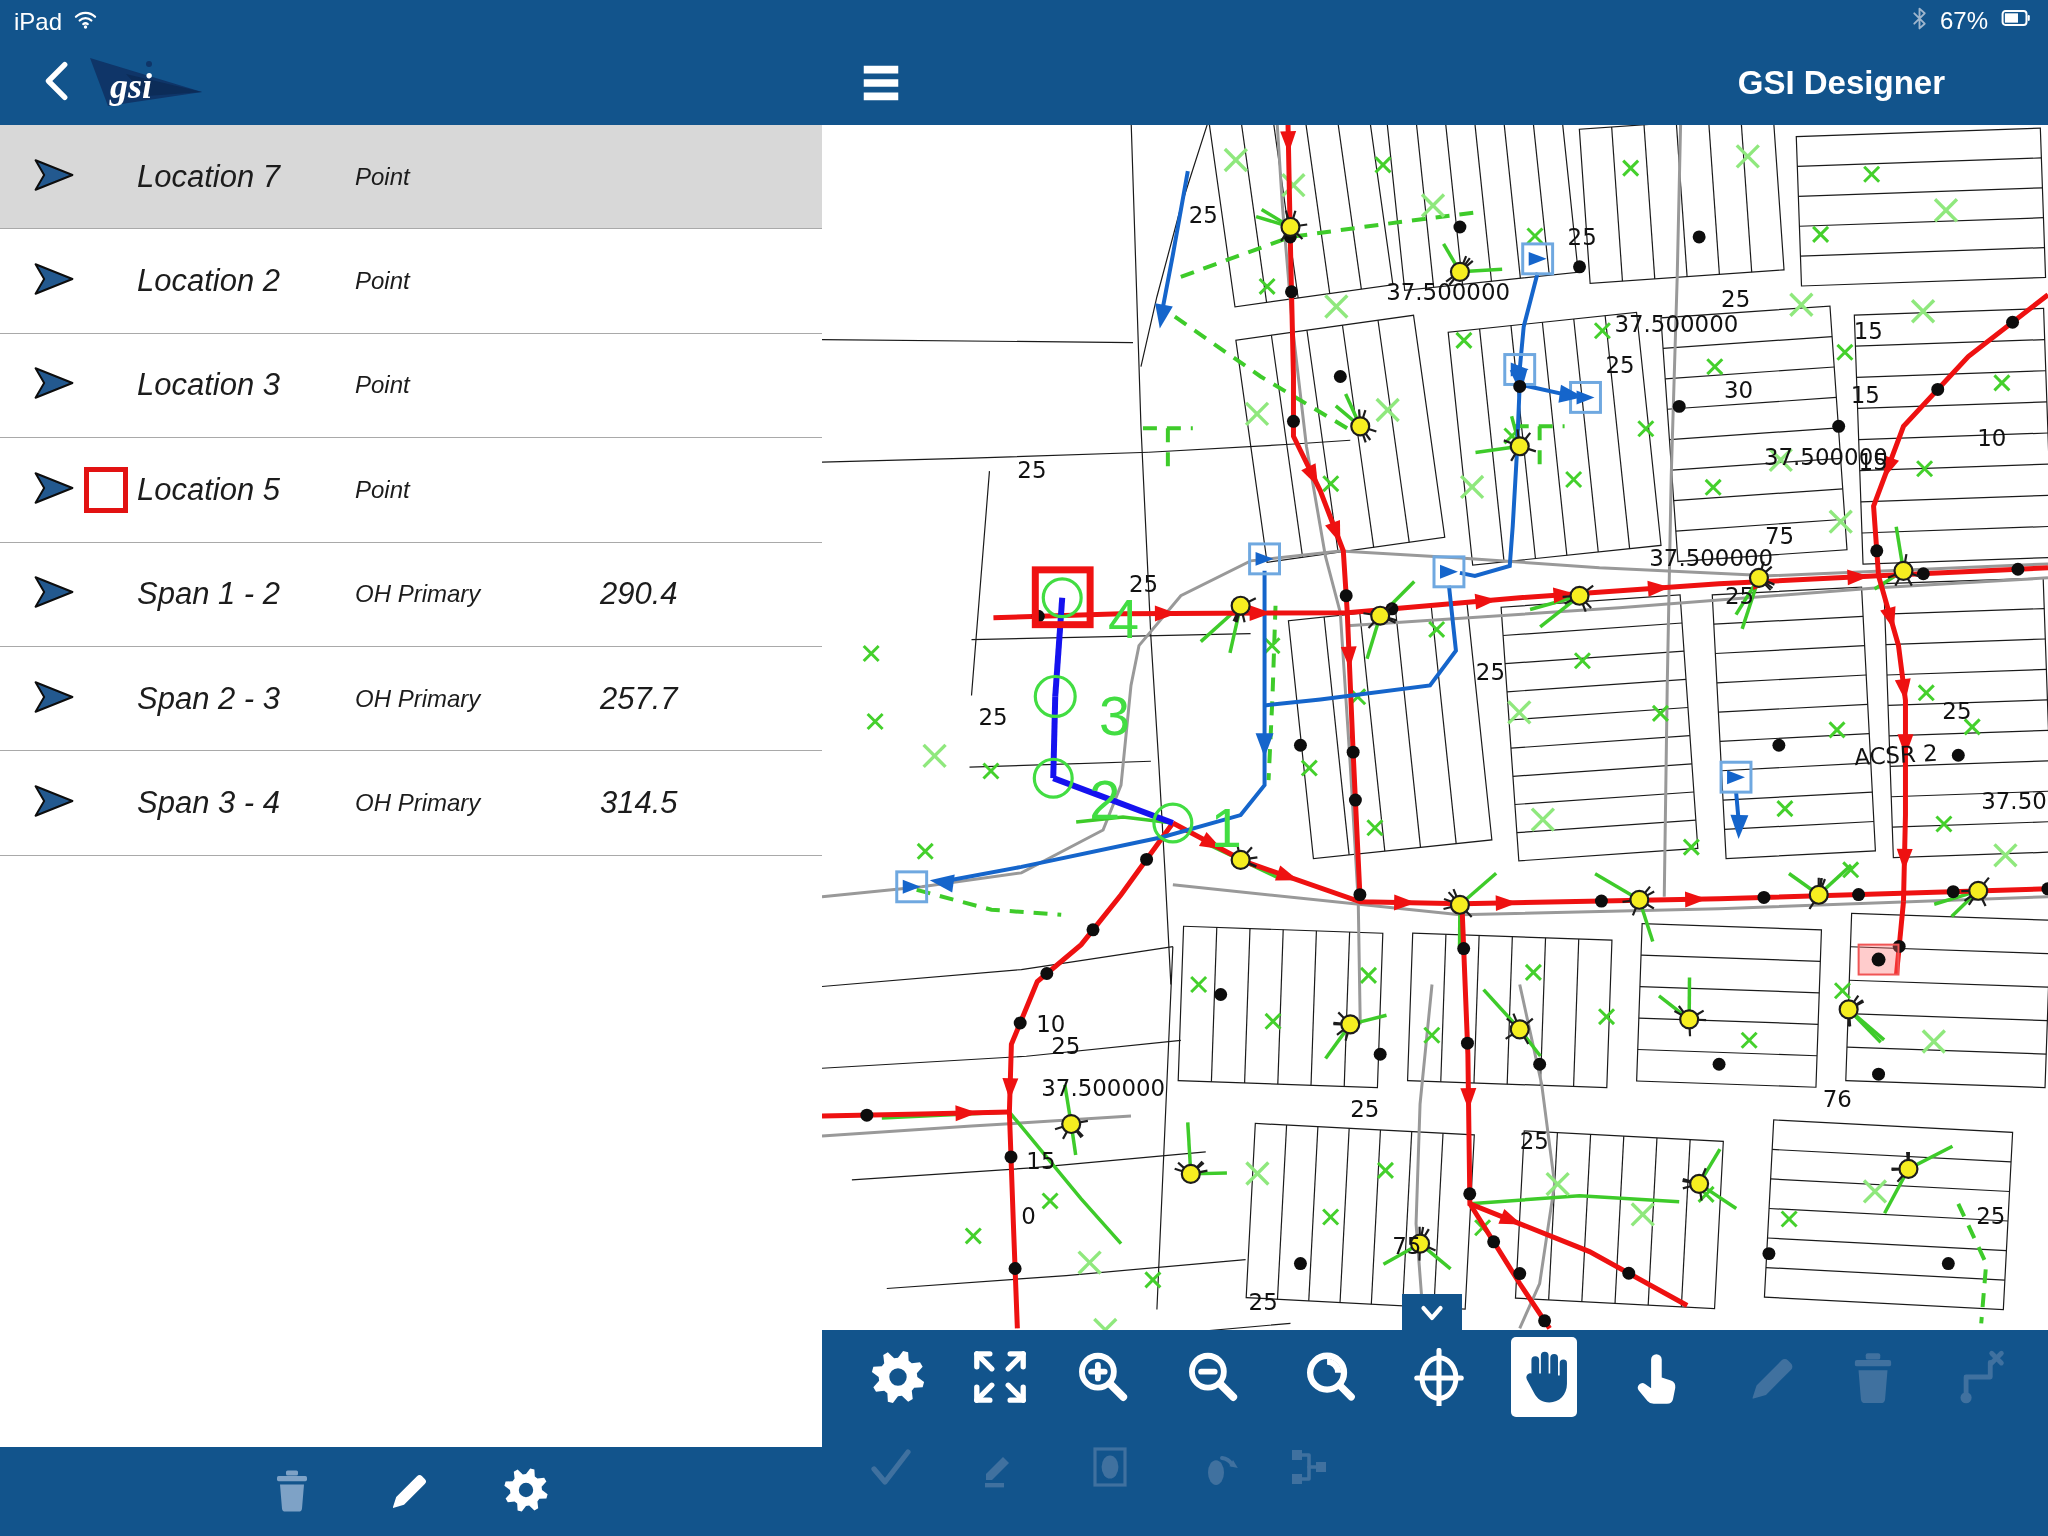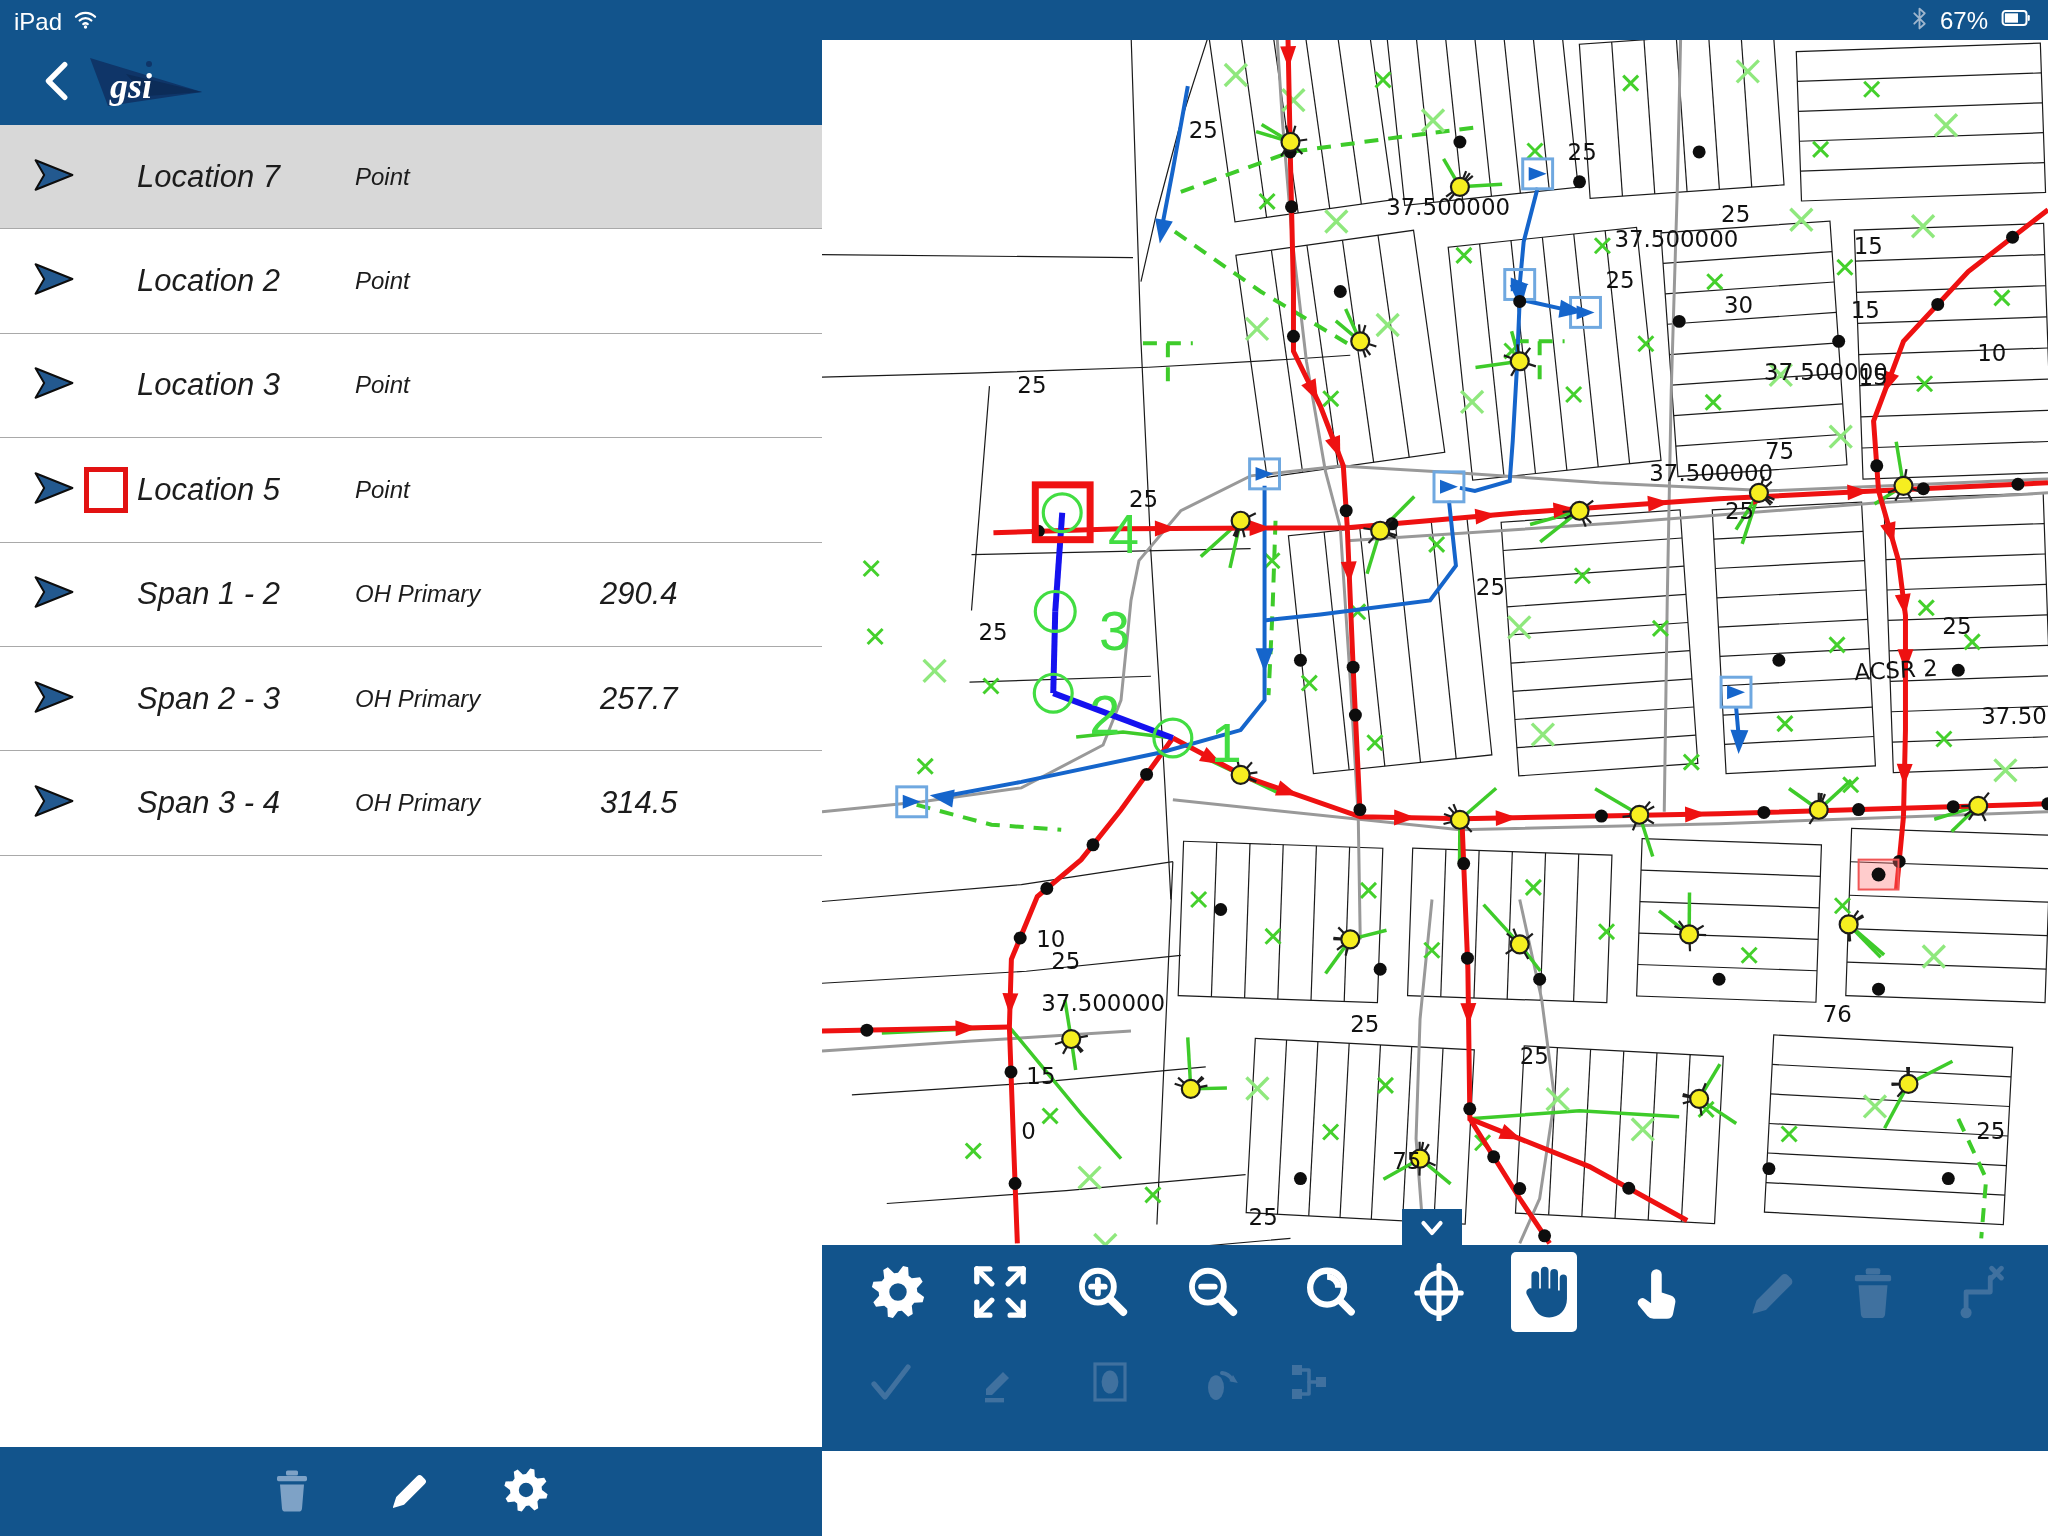--- a/index.html
+++ b/index.html
@@ -165,20 +165,30 @@
         <span class="tool" style="left: 409px;"><svg width="48" height="48" viewBox="0 0 24 24">
             <path fill="#ffffff" d="M4,20.5 l1.6,-5 L16,5.1 a1.8,1.8 0 0 1 2.55,0 l1.35,1.35 a1.8,1.8 0 0 1 0,2.55 L9.5,19.4 l-5.5,1.6 z"></path>
           </svg></span>
         <span class="tool" style="left: 526px;"><svg width="48" height="48" viewBox="0 0 24 24">
             <path fill="#ffffff" fill-rule="evenodd" d="M12.0,4.0L14.1,1.2L16.2,1.8L16.4,5.3L17.7,6.3L21.1,5.9L22.2,7.8L19.8,10.4L20.0,12.0L22.8,14.1L22.2,16.2L18.7,16.4L17.7,17.7L18.1,21.1L16.2,22.2L13.6,19.8L12.0,20.0L9.9,22.8L7.8,22.2L7.6,18.7L6.3,17.7L2.9,18.1L1.8,16.2L4.2,13.6L4.0,12.0L1.2,9.9L1.8,7.8L5.3,7.6L6.3,6.3L5.9,2.9L7.8,1.8L10.4,4.2L12.0,4.0ZM15.6,12 A3.6,3.6 0 1 0 8.4,12 A3.6,3.6 0 1 0 15.6,12 Z"></path>
           </svg></span>
       </div>
   </div>
 
   <div id="right-panel">
+    <div class="panel-header" id="right-header">
+      <span id="right-menu-btn"><svg width="46" height="46" viewBox="0 0 24 24">
+            <g stroke="#ffffff" stroke-width="4">
+              <line x1="3" y1="5" x2="21" y2="5"></line>
+              <line x1="3" y1="12" x2="21" y2="12"></line>
+              <line x1="3" y1="19" x2="21" y2="19"></line>
+            </g>
+          </svg></span>
+      <span class="ph-title">GSI Designer</span>
+    </div>
     <div id="map-wrap">
       <svg id="map" width="1226" height="1411" viewBox="0 0 1230 1411">
           <g stroke="#1a1a1a" stroke-width="1.2" fill="none">
             <polyline points="310,-10 320,300 330,512 338,640 344,745 350,860"></polyline>
             <polyline points="0,213 312,216"></polyline>
             <polyline points="0,336 150,332 328,326"></polyline>
             <polyline points="168,345 158,470 150,570"></polyline>
             <polyline points="328,326 470,318 530,314"></polyline>
             <polyline points="150,514 430,508"></polyline>
             <polyline points="148,642 330,636"></polyline>

